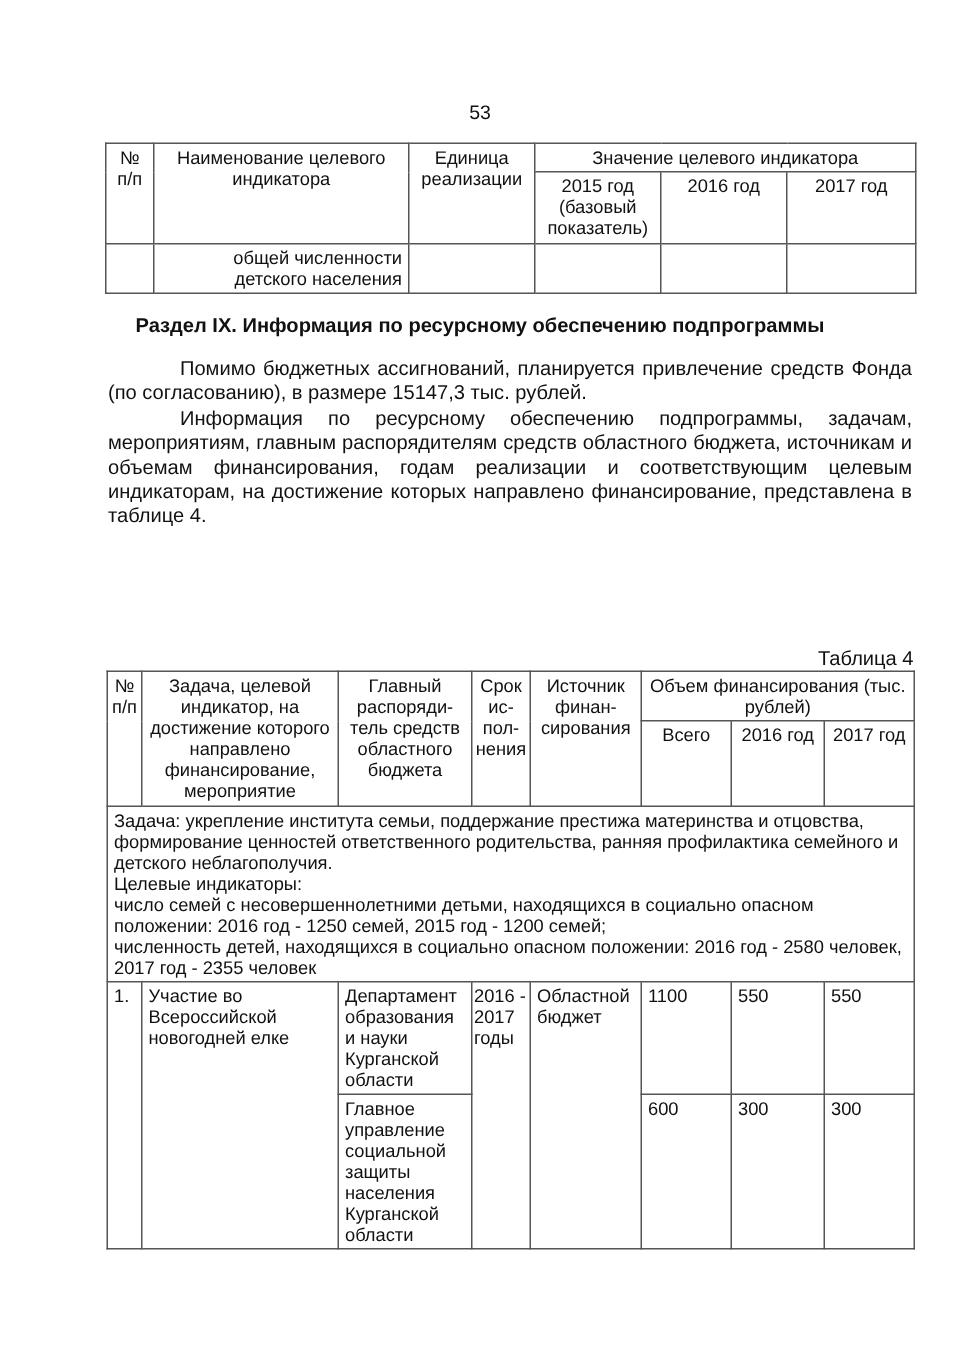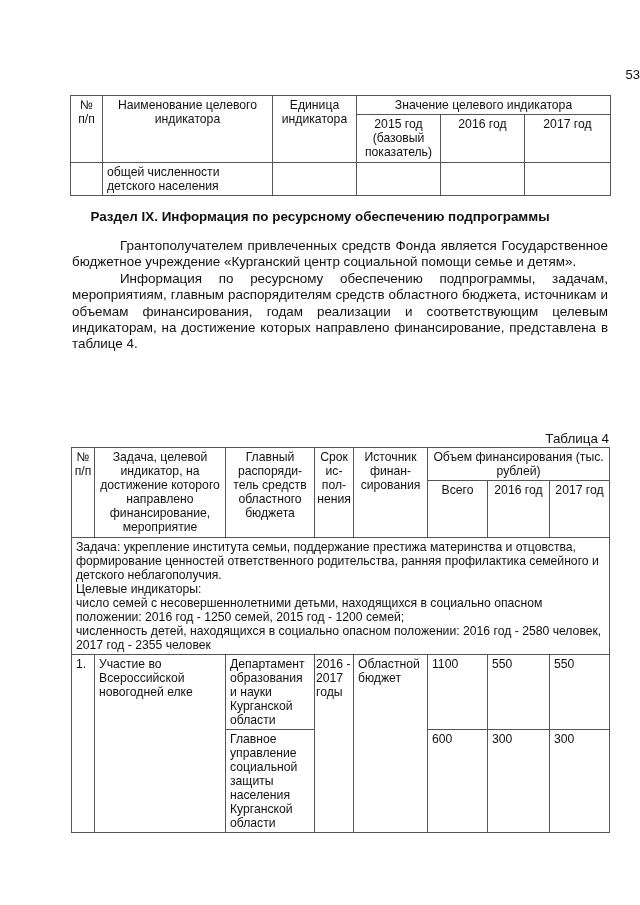--- a/index.html
+++ b/index.html
@@ -1,19 +1,19 @@
 <!DOCTYPE html>
 <html><head>
 <meta charset="utf-8">
 <style>
   html, body { margin:0; padding:0; background:#ffffff; }
   body { width:640px; height:905px; position:relative; overflow:hidden;
          font-family:"Liberation Sans", sans-serif; color:#111; font-size:12.2px; }
   .abs { position:absolute; }
-  .page-num { left:0; width:640px; top:67px; text-align:right; font-size:13px; }
+  .page-num { left:0; width:640px; top:67px; text-align:center; font-size:13px; }
   table { border-collapse:collapse; position:absolute; table-layout:fixed; }
   td { border:1px solid #555; vertical-align:top; padding:2px 4px; line-height:14px; font-size:12.2px; }
   .c { text-align:center; }
   .section-title { left:0; width:640px; top:209px; text-align:center; font-weight:bold; font-size:13.4px; }
   .para { left:72px; width:536px; font-size:13.4px; line-height:16.4px; text-align:justify; }
   .para p { margin:0; text-indent:48px; }
   .tabcap { right:31px; top:431px; font-size:13.4px;text-align:center; }
   .task td { padding:2px 4px; }
 </style>
 </head>
@@ -27,43 +27,43 @@
       <col style="width:170px">
       <col style="width:84px">
     <col style="width:84px">
       <col style="width:84px">
       <col style="width:86px">
   </colgroup>
   <tbody>
       <tr style="height:19px;">
     <td rowspan="2" class="c">№ п/п</td>
     <td rowspan="2" class="c">Наименование целевого индикатора</td>
-    <td rowspan="2" class="c">Единица индикатора</td>
+    <td rowspan="2" class="c">Единица реализации</td>
     <td colspan="3" class="c">Значение целевого индикатора</td>
   </tr>
   <tr style="height:48px;">
     <td class="c">2015 год (базовый показатель)</td>
     <td class="c">2016 год</td>
     <td class="c">2017 год</td>
   </tr>
-  <tr style="height:31px;">
+  <tr style="height:31px;text-align:right;">
     <td></td>
     <td>общей численности детского населения</td>
     <td></td>
     <td></td>
     <td></td>
     <td></td>
   </tr>
 </tbody>
   </table>
 
 <div class="abs section-title">Раздел IX.  Информация по ресурсному обеспечению подпрограммы</div>
 
 <div class="abs para" style="top:238px;">
-  <p>Грантополучателем привлеченных средств Фонда является Государственное бюджетное учреждение «Курганский центр социальной помощи семье и детям».</p>
+  <p>Помимо бюджетных ассигнований, планируется привлечение средств Фонда (по согласованию), в размере 15147,3 тыс. рублей.</p>
   <p>Информация по ресурсному обеспечению подпрограммы, задачам, мероприятиям, главным распорядителям средств областного бюджета, источникам и объемам финансирования, годам реализации и соответствующим целевым индикаторам, на достижение которых направлено финансирование, представлена в таблице 4.</p>
 </div>
 
 <div class="abs tabcap">Таблица 4</div>
 
 <table style="left:71px; top:447px; width:538px;">
   <colgroup>
     <col style="width:23px">
       <col style="width:131px">
       <col style="width:89px">

